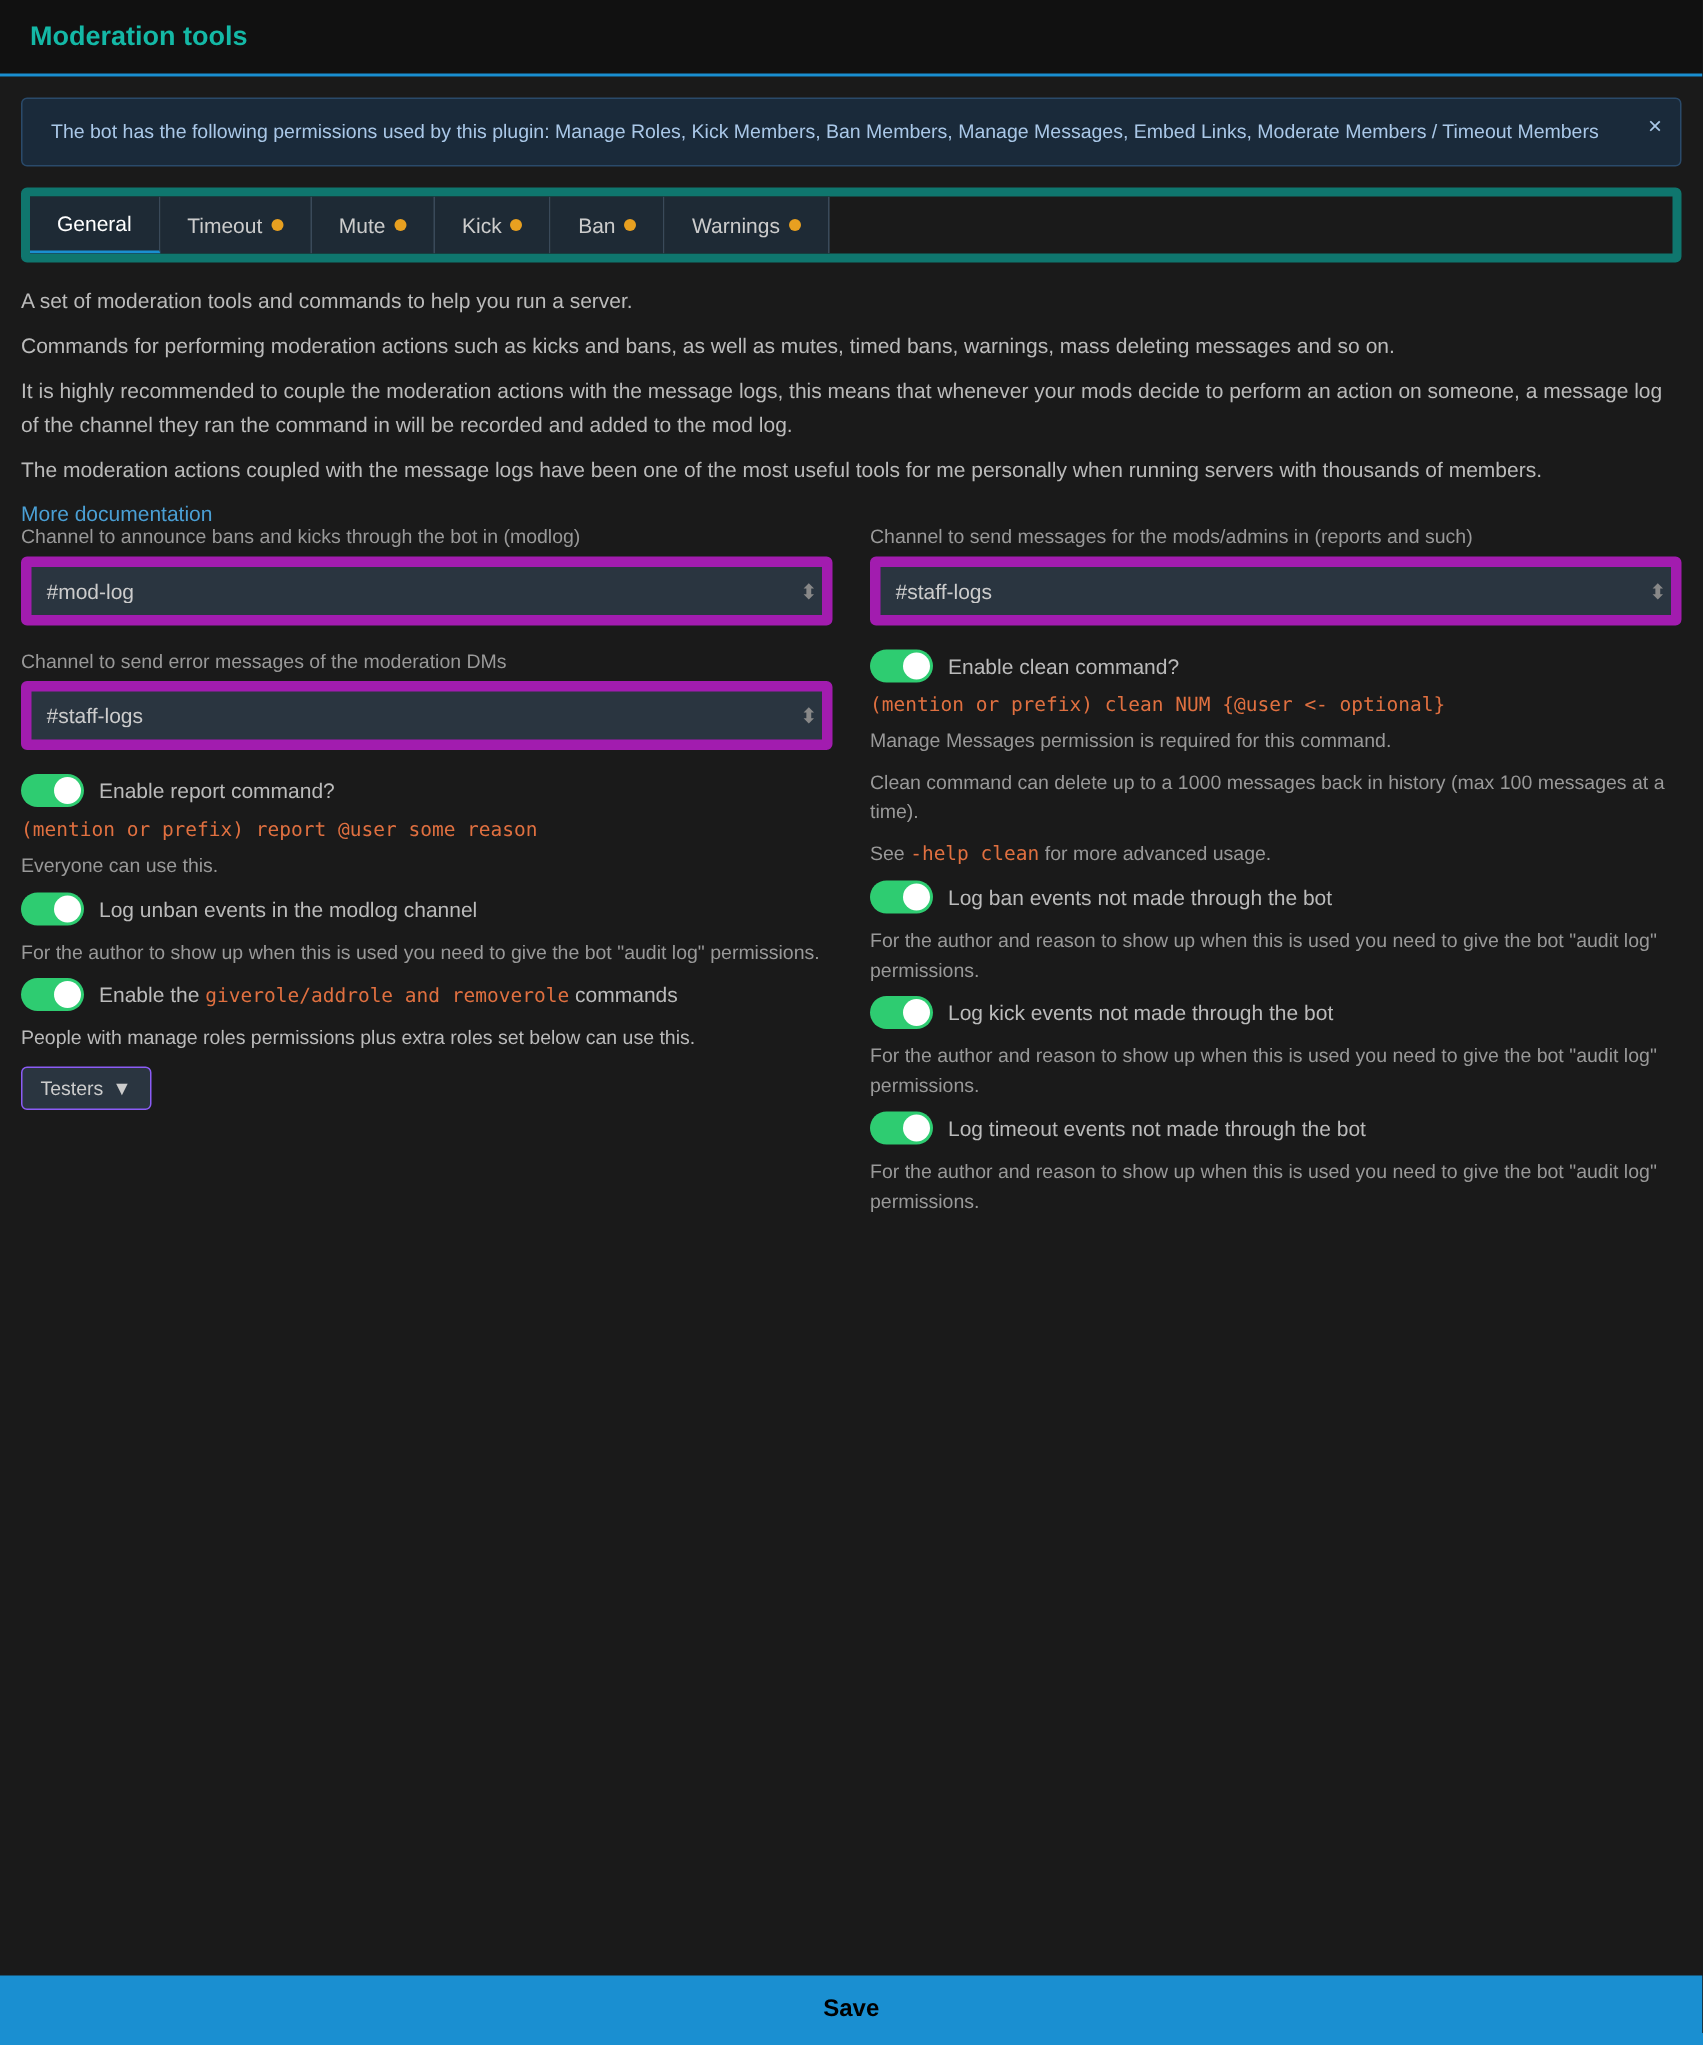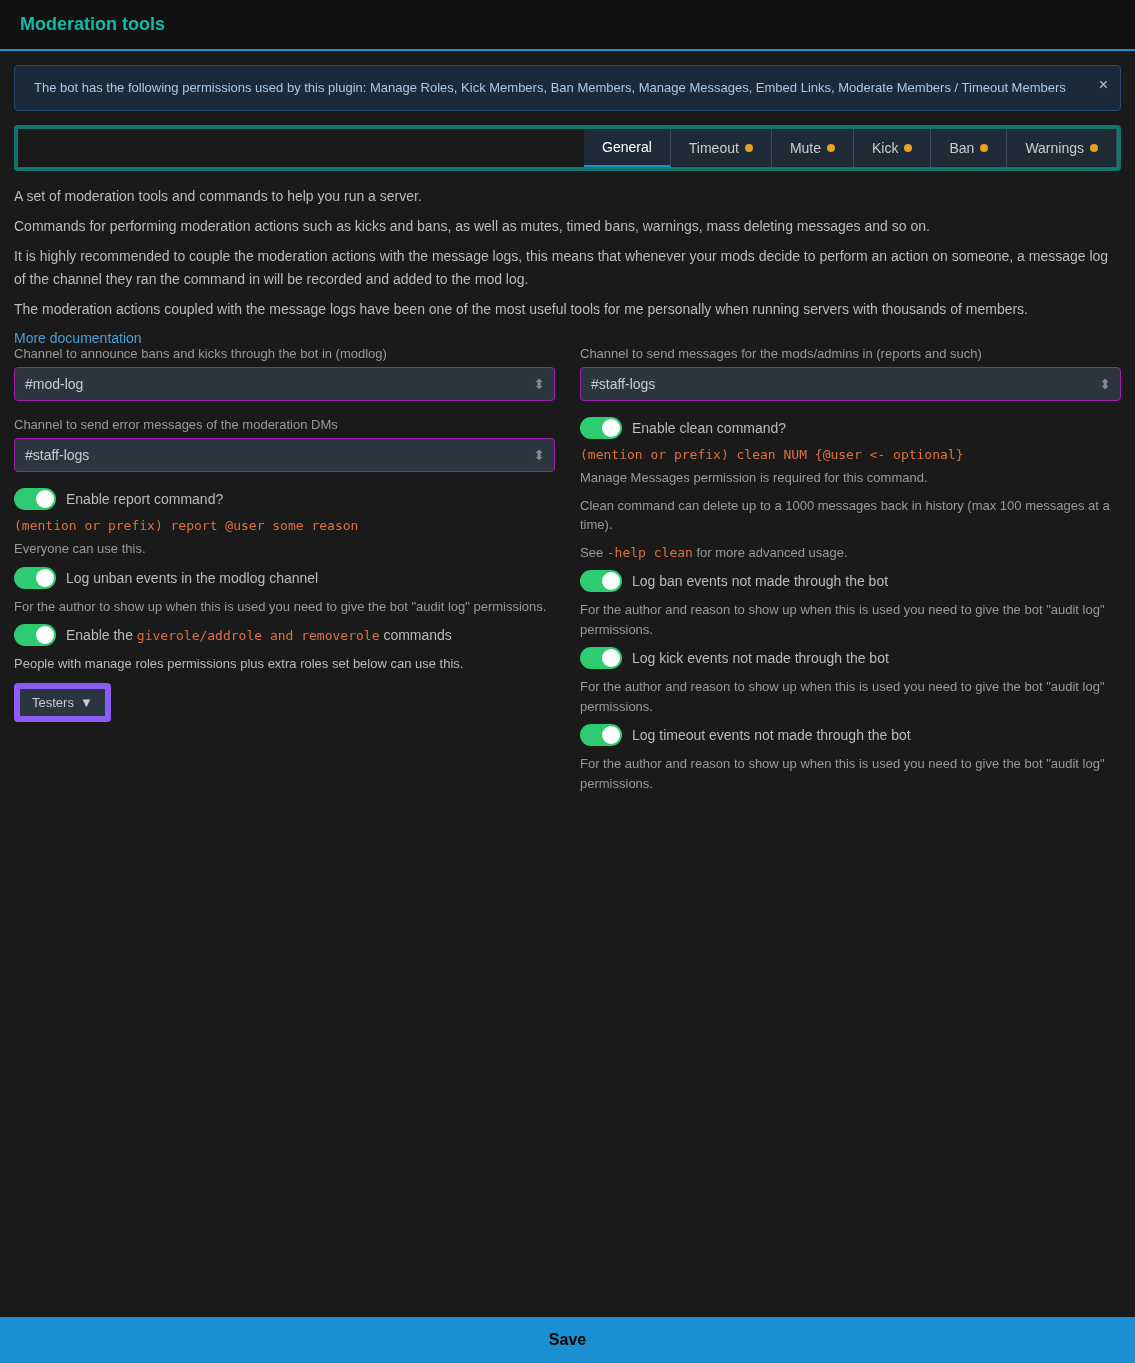--- a/index.html
+++ b/index.html
@@ -41,25 +41,24 @@
       top: 10px;
       right: 12px;
       color: #aac8e8;
       cursor: pointer;
       font-size: 16px;
       background: none;
       border: none;
     }
     .tabs-container {
       margin: 14px 14px 0 14px;
-      border: 4px solid #0f766e;
+      border: 6px solid #0f766e;
       border-radius: 4px;
       display: flex;
       overflow: hidden;
-      justify-content: flex-end;
     }
     .tab {
       padding: 10px 18px;
       cursor: pointer;
       font-size: 14px;
       border-right: 1px solid #3a4a5a;
       display: flex;
       align-items: center;
       gap: 6px;
       background: #1e2a35;
@@ -107,21 +106,21 @@
       margin-bottom: 6px;
     }
     .select-wrapper {
       position: relative;
       margin-bottom: 16px;
     }
     .select-wrapper select {
       width: 100%;
       background: #2a3540;
       color: #ccc;
-      border: 1px solid #a21caf;
+      border: 7px solid #a21caf;
       border-radius: 4px;
       padding: 8px 30px 8px 10px;
       font-size: 14px;
       appearance: none;
       cursor: pointer;
     }
     .select-wrapper::after {
       content: '⬍';
       position: absolute;
       right: 10px;
@@ -178,21 +177,21 @@
       margin-bottom: 8px;
     }
     .sub-text a, .sub-text .code-inline {
       color: #e07040;
     }
     .section-col {
       padding-bottom: 10px;
     }
     .dropdown-btn {
       background: #2a3540;
-      border: 6px solid #8b5cf6;
+      border: 1px solid #8b5cf6;
       color: #ccc;
       padding: 6px 12px;
       border-radius: 4px;
       cursor: pointer;
       font-size: 13px;
       display: inline-flex;
       align-items: center;
       gap: 6px;
       margin-bottom: 12px;
     }

